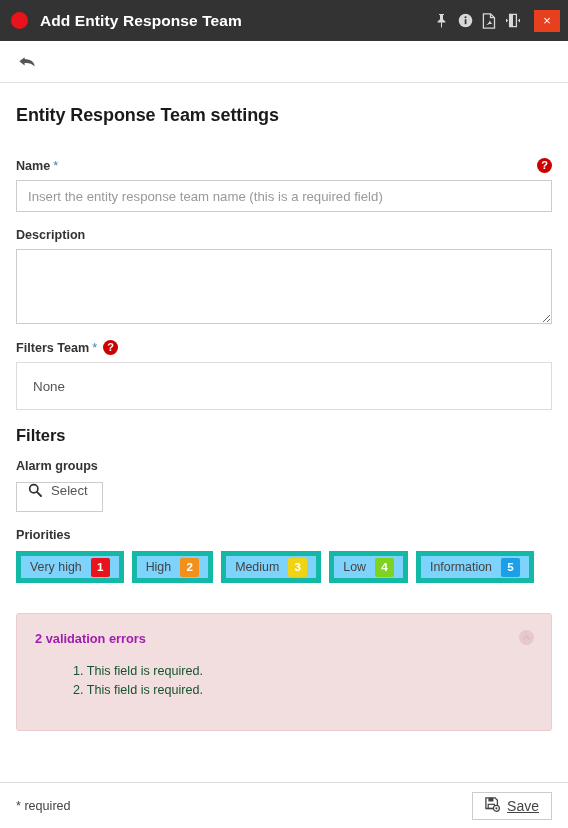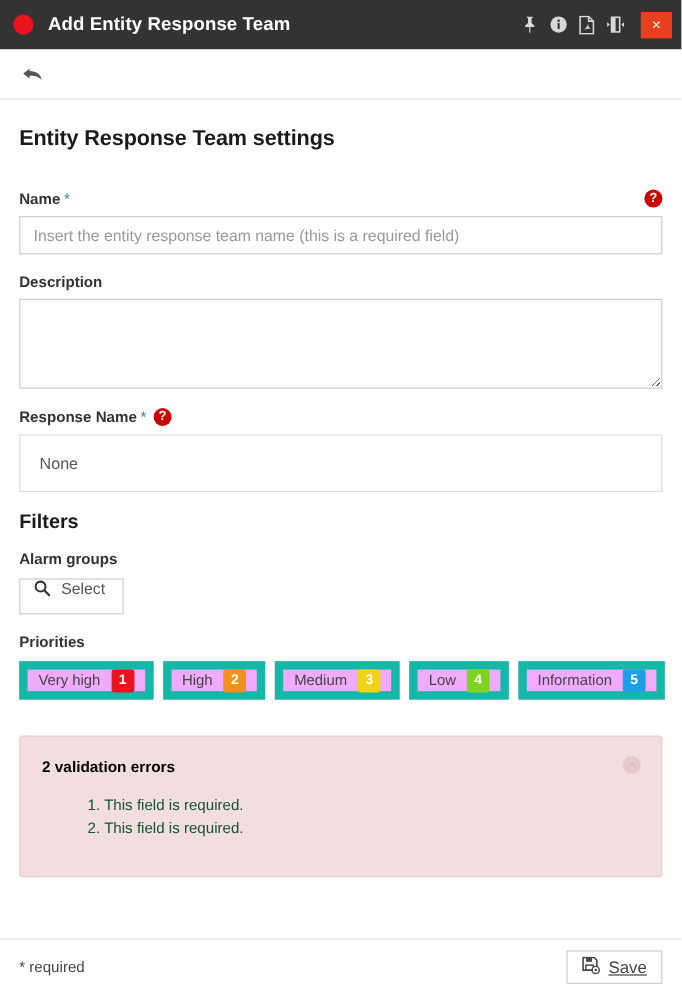--- a/index.html
+++ b/index.html
@@ -223,22 +223,22 @@
     display: flex;
     gap: 8px;
     flex-wrap: nowrap;
   }
   .prio-chip {
     display: inline-flex;
     align-items: center;
     gap: 9px;
     height: 32px;
     padding: 2px 9px;
-    border: 7px solid #14b8a6;
-    background: #f0abfc;
+    border: 5px solid #14b8a6;
+    background: #7dd3fc;
     font-size: 12.4px;
     color: #444444;
     cursor: pointer;
     white-space: nowrap;
   }
   .prio-badge {
     min-width: 19px;
     height: 19px;
     padding: 0 4px;
     border-radius: 2px;
@@ -414,21 +414,21 @@
 
     <div class="field-block">
       <div class="field-label">
         <span>Description</span>
       </div>
       <textarea class="textarea-field" placeholder="" style=""></textarea>
     </div>
 
     <div class="field-block">
       <div class="field-label">
-        <span>Response Name</span>
+        <span>Filters Team</span>
         <span class="req-star">*</span>
         <span class="help-icon help-inline">?</span>
       </div>
       <div class="select-field">None</div>
     </div>
 
     <h3 class="filters-title">Filters</h3>
 
     <div class="field-block">
       <div class="sub-label">Alarm groups</div>
@@ -469,21 +469,21 @@
 
         <div class="prio-chip">
           <span>Information</span>
           <span class="prio-badge" style="background: rgb(26, 159, 232);">5</span>
         </div>
 
       </div>
     </div>
 
     <div class="validation" style="background: rgb(242, 222, 222);">
-      <div class="validation-title" style="color: #000000;">2 validation errors</div>
+      <div class="validation-title" style="color: #a21caf;">2 validation errors</div>
       <ul class="validation-list">
         <li>1. This field is required.</li>
         <li>2. This field is required.</li>
       </ul>
       <div class="validation-collapse">
         <svg width="9" height="9" viewBox="0 0 9 9">
           <path d="M1.8 5.9L4.5 3.1l2.7 2.8" fill="none" stroke="#d8b8b8" stroke-width="1.3" stroke-linecap="round" stroke-linejoin="round"></path>
         </svg>
       </div>
     </div>

